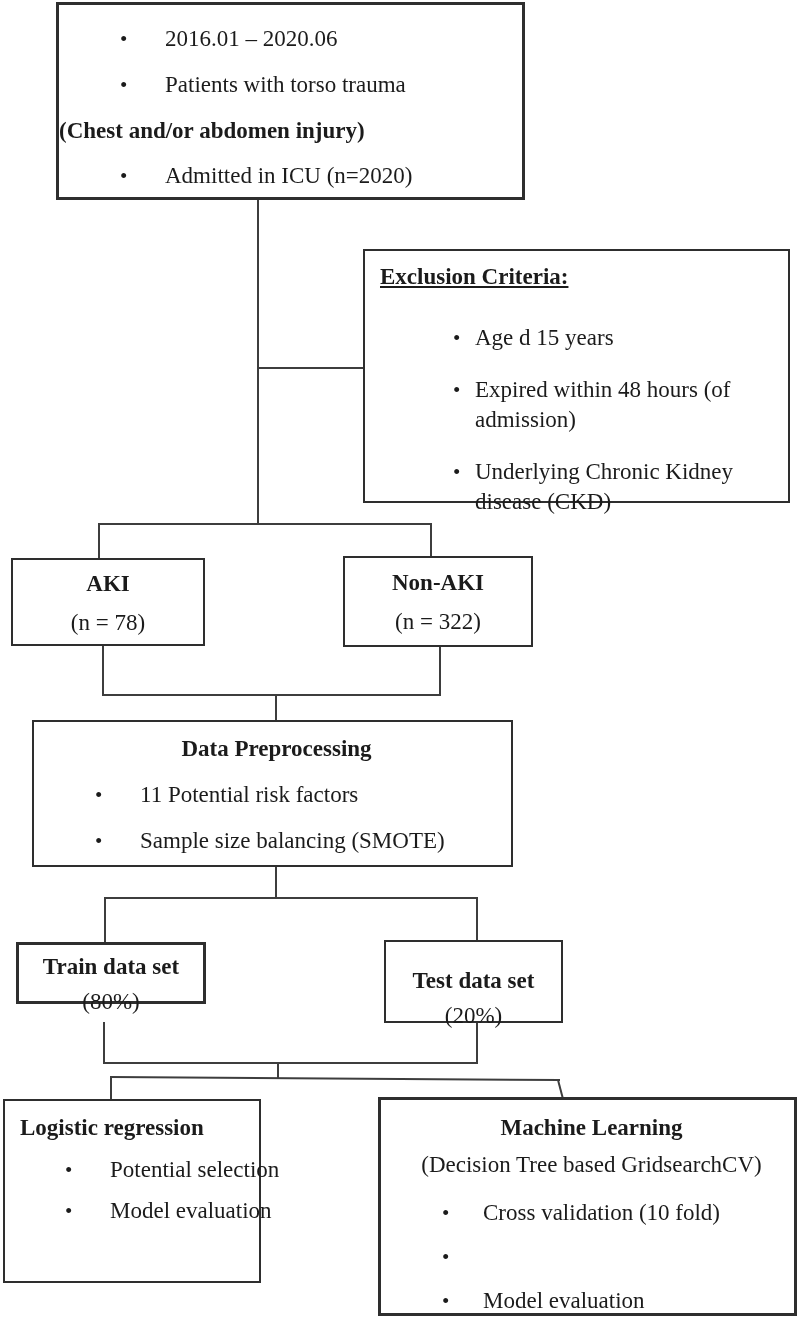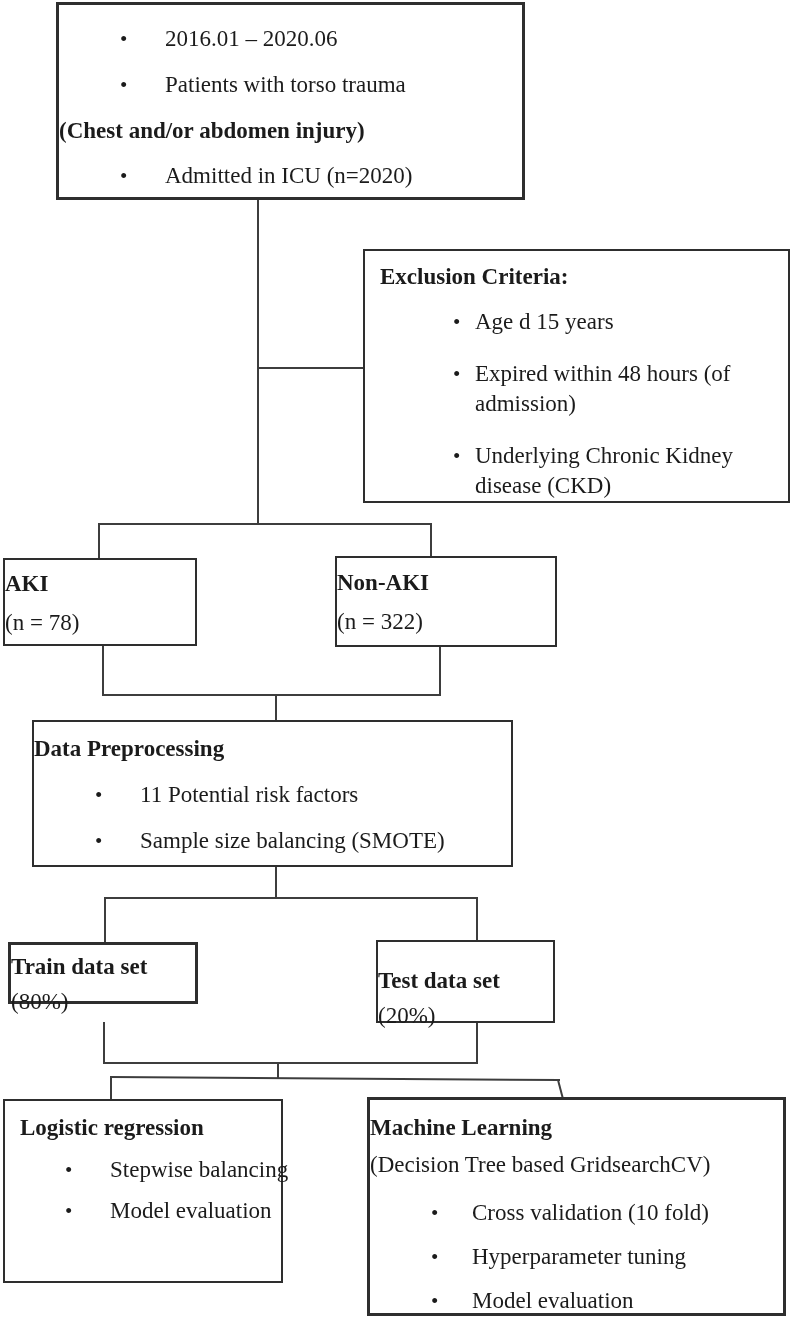--- a/index.html
+++ b/index.html
@@ -24,26 +24,26 @@
     position:absolute;
     box-sizing:border-box;
     background:var(--bg);
     border:2px solid var(--border);
     z-index:1;
   }
   .row{display:flex;align-items:baseline;line-height:45px;white-space:nowrap;}
   .bul{display:inline-block;margin-left:61px;width:45px;flex:0 0 auto;font-size:21px;}
   .txt{display:inline-block;}
   .bold{font-weight:bold;}
-  .center{}
+  .center{text-align:center;margin-left:8px;}
   
   .inc-row{line-height:45px;}
   .inc-cont{line-height:45px;font-weight:bold;}
   
-  .ex-title{line-height:32px;margin:0 0 14px 15px;}
+  .ex-title{line-height:32px;margin:0 0 30px 15px;text-decoration:underline;}
   .ex-item{display:flex;align-items:baseline;line-height:30px;margin-bottom:22px;}
   .ex-item .bul{margin-left:88px;width:22px;}
   .ex-item .txt{width:310px;white-space:normal;}
   
   .stat-title{line-height:36px;}
   .stat-sub{line-height:42px;}
   .tt-title{line-height:34px;}
   .tt-sub{line-height:36px;}
   
   .pp-title{line-height:34px;}
@@ -116,21 +116,21 @@
       <span class="bul">•</span>
       <span class="txt">Underlying Chronic Kidney disease (CKD)</span>
     </div>
   </div>
 
   <div class="box center" style="left:3px;top:558px;width:194px;height:88px;padding-top:6px;">
     <div class="stat-title bold">AKI</div>
     <div class="stat-sub">(n = 78)</div>
   </div>
 
-  <div class="box center" style="left:335px;top:556px;width:222px;height:91px;padding-top:7px;">
+  <div class="box center" style="left:335px;top:556px;width:190px;height:91px;padding-top:7px;">
     <div class="stat-title bold">Non-AKI</div>
     <div class="stat-sub">(n = 322)</div>
   </div>
 
   <div class="box" style="left:32px;top:720px;width:481px;height:147px;padding-top:10px;">
     <div class="pp-title bold center">Data Preprocessing</div>
     <div class="row pp-item">
       <span class="bul">•</span>
       <span class="txt">11 Potential risk factors</span>
     </div>
@@ -143,42 +143,41 @@
   <div class="box center" style="left:8px;top:942px;width:190px;height:62px;padding-top:5px;border-width:3px;">
     <div class="tt-title bold">Train data set</div>
     <div class="tt-sub">(80%)</div>
   </div>
 
   <div class="box center" style="left:376px;top:940px;width:179px;height:83px;padding-top:22px;">
     <div class="tt-title bold">Test data set</div>
     <div class="tt-sub">(20%)</div>
   </div>
 
-  <div class="box" style="left:3px;top:1099px;width:280px;height:184px;padding-top:10px;">
+  <div class="box" style="left:3px;top:1099px;width:258px;height:184px;padding-top:10px;">
     <div class="lr-title bold">Logistic regression</div>
     <div class="row lr-item">
       <span class="bul">•</span>
-      <span class="txt">Stepwise balancing</span>
+      <span class="txt">Potential selection</span>
     </div>
     <div class="row lr-item">
       <span class="bul">•</span>
       <span class="txt">Model evaluation</span>
     </div>
   </div>
 
-  <div class="box" style="left:367px;top:1097px;width:419px;height:219px;border-width:3px;padding-top:8px;">
+  <div class="box" style="left:378px;top:1097px;width:419px;height:219px;border-width:3px;padding-top:8px;">
     <div class="ml-title bold center">Machine Learning</div>
     <div class="ml-sub center">(Decision Tree based GridsearchCV)</div>
     <div class="row ml-item">
       <span class="bul">•</span>
       <span class="txt">Cross validation (10 fold)</span>
     </div>
     <div class="row ml-item">
       <span class="bul">•</span>
-      <span class="txt">Hyperparameter tuning</span>
     </div>
     <div class="row ml-item">
       <span class="bul">•</span>
       <span class="txt">Model evaluation</span>
     </div>
   </div>
 
 </div>
 
 </body></html>

